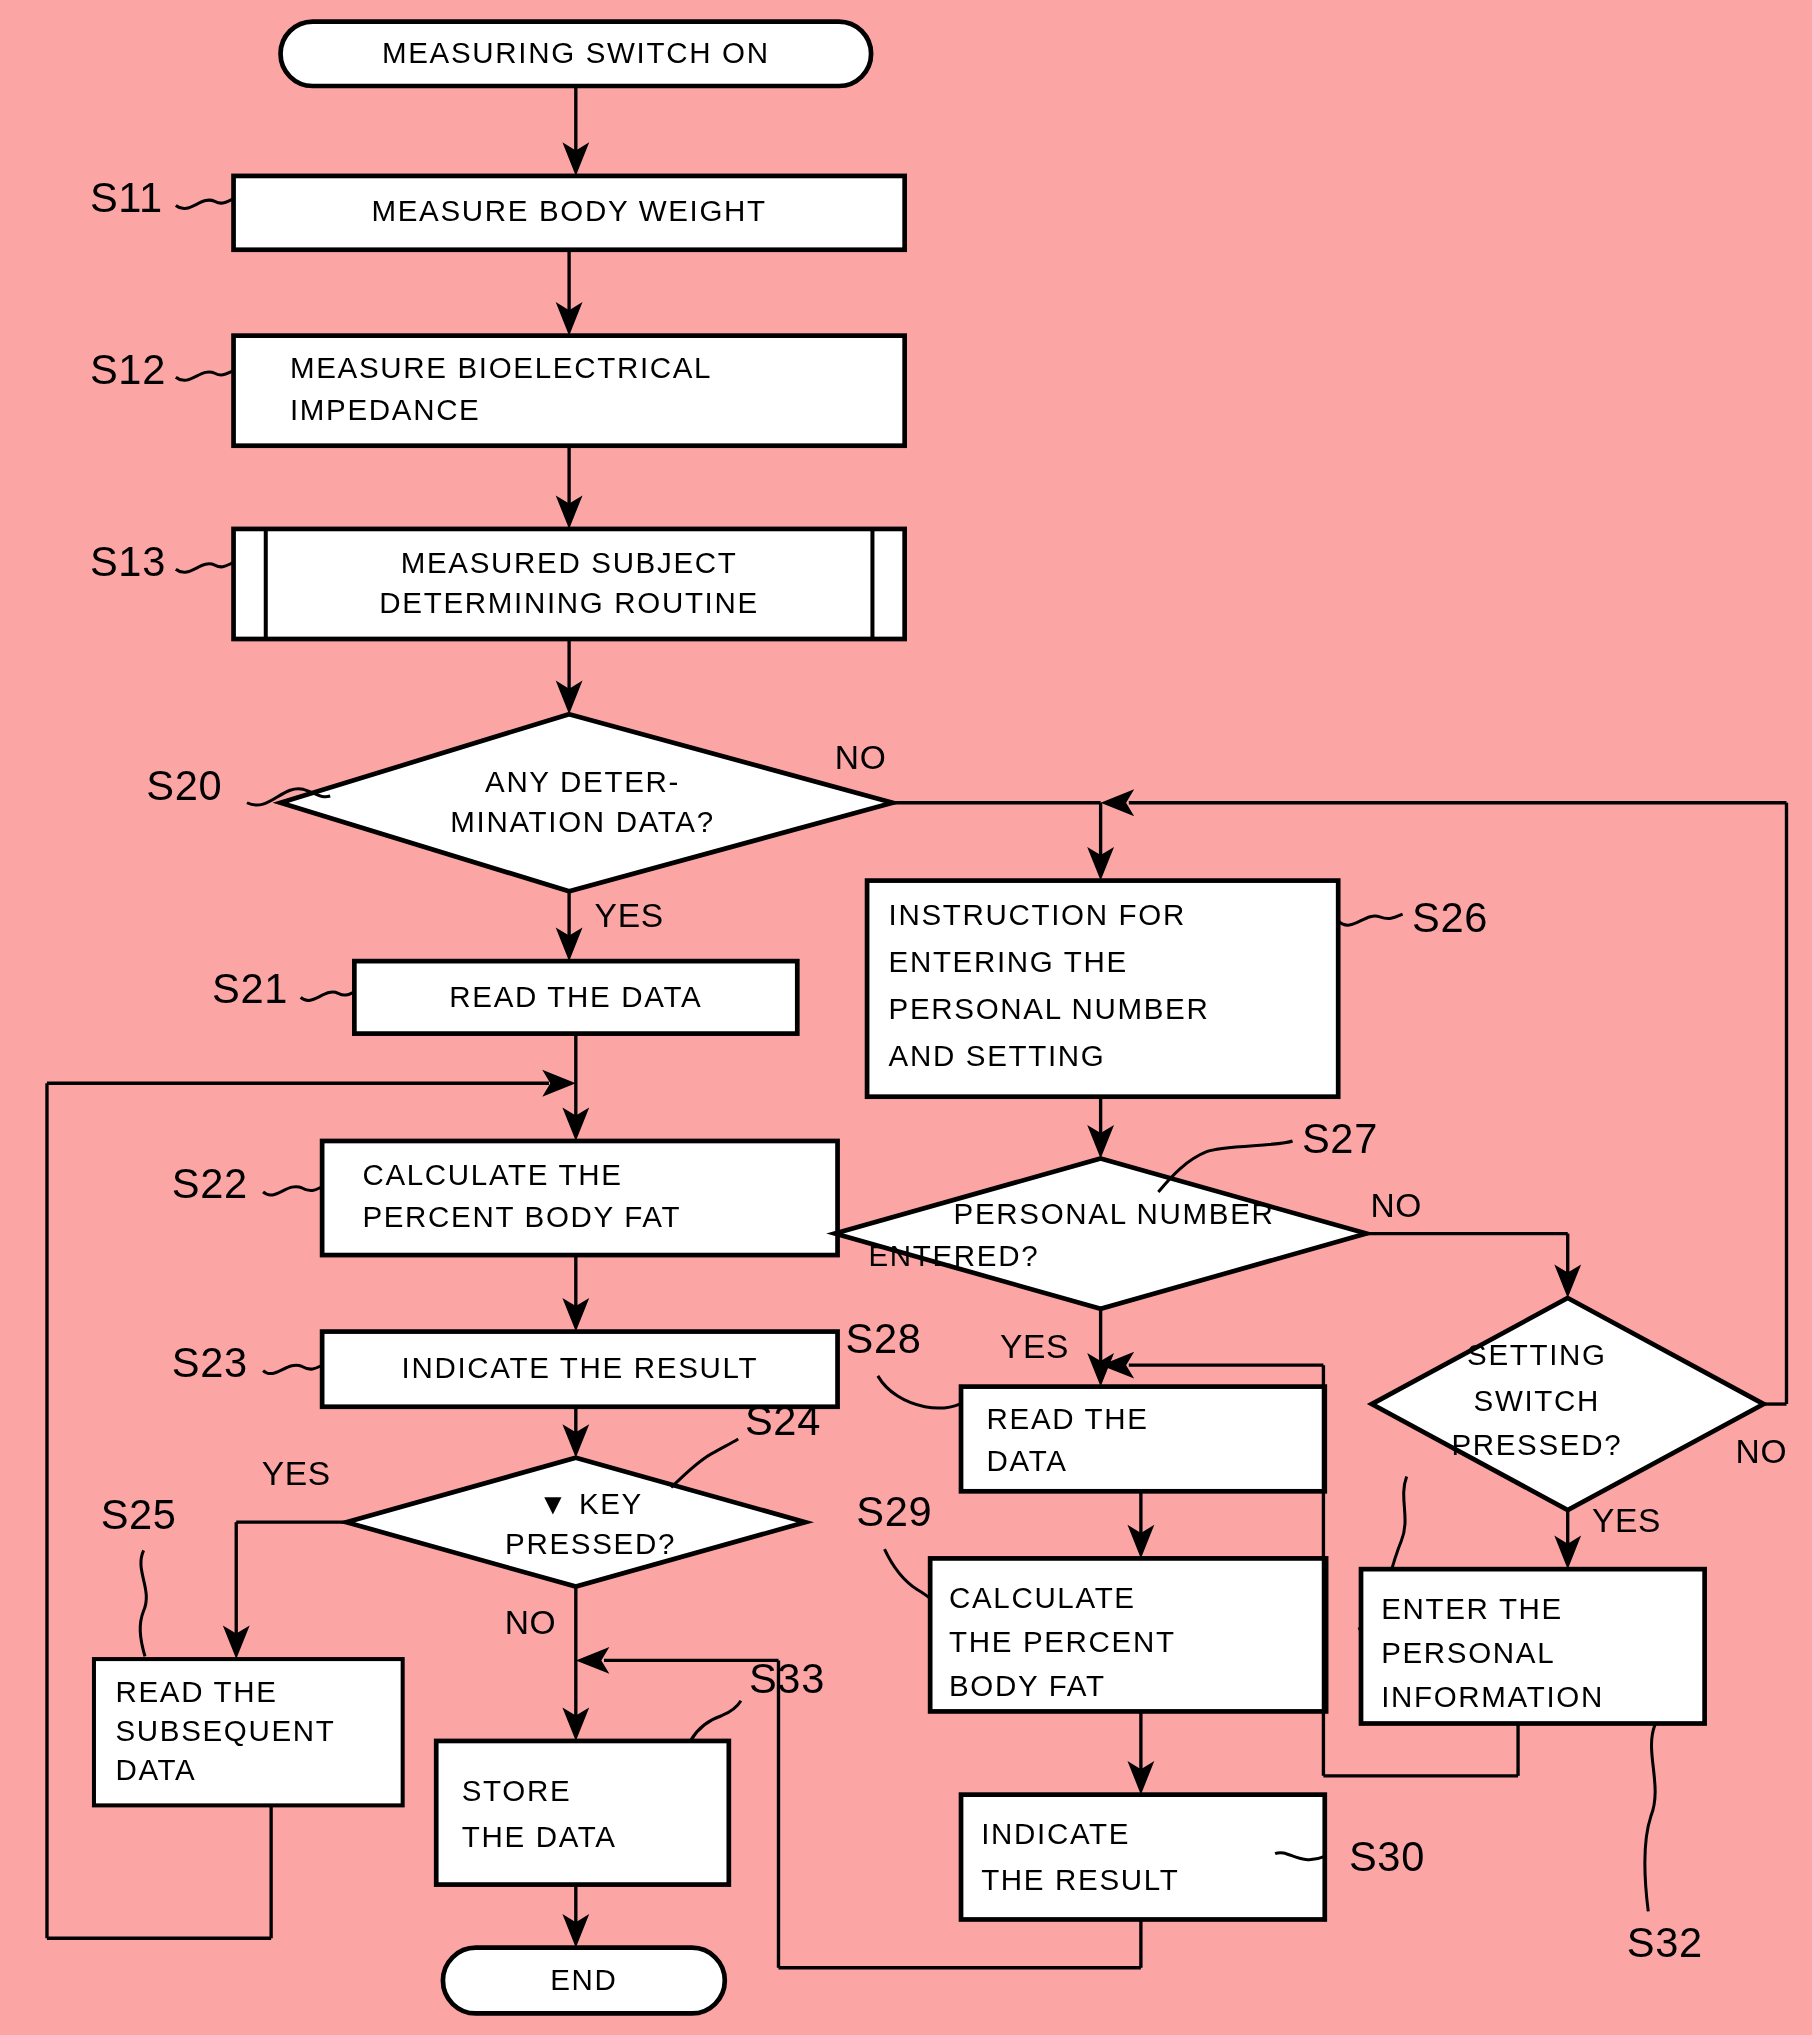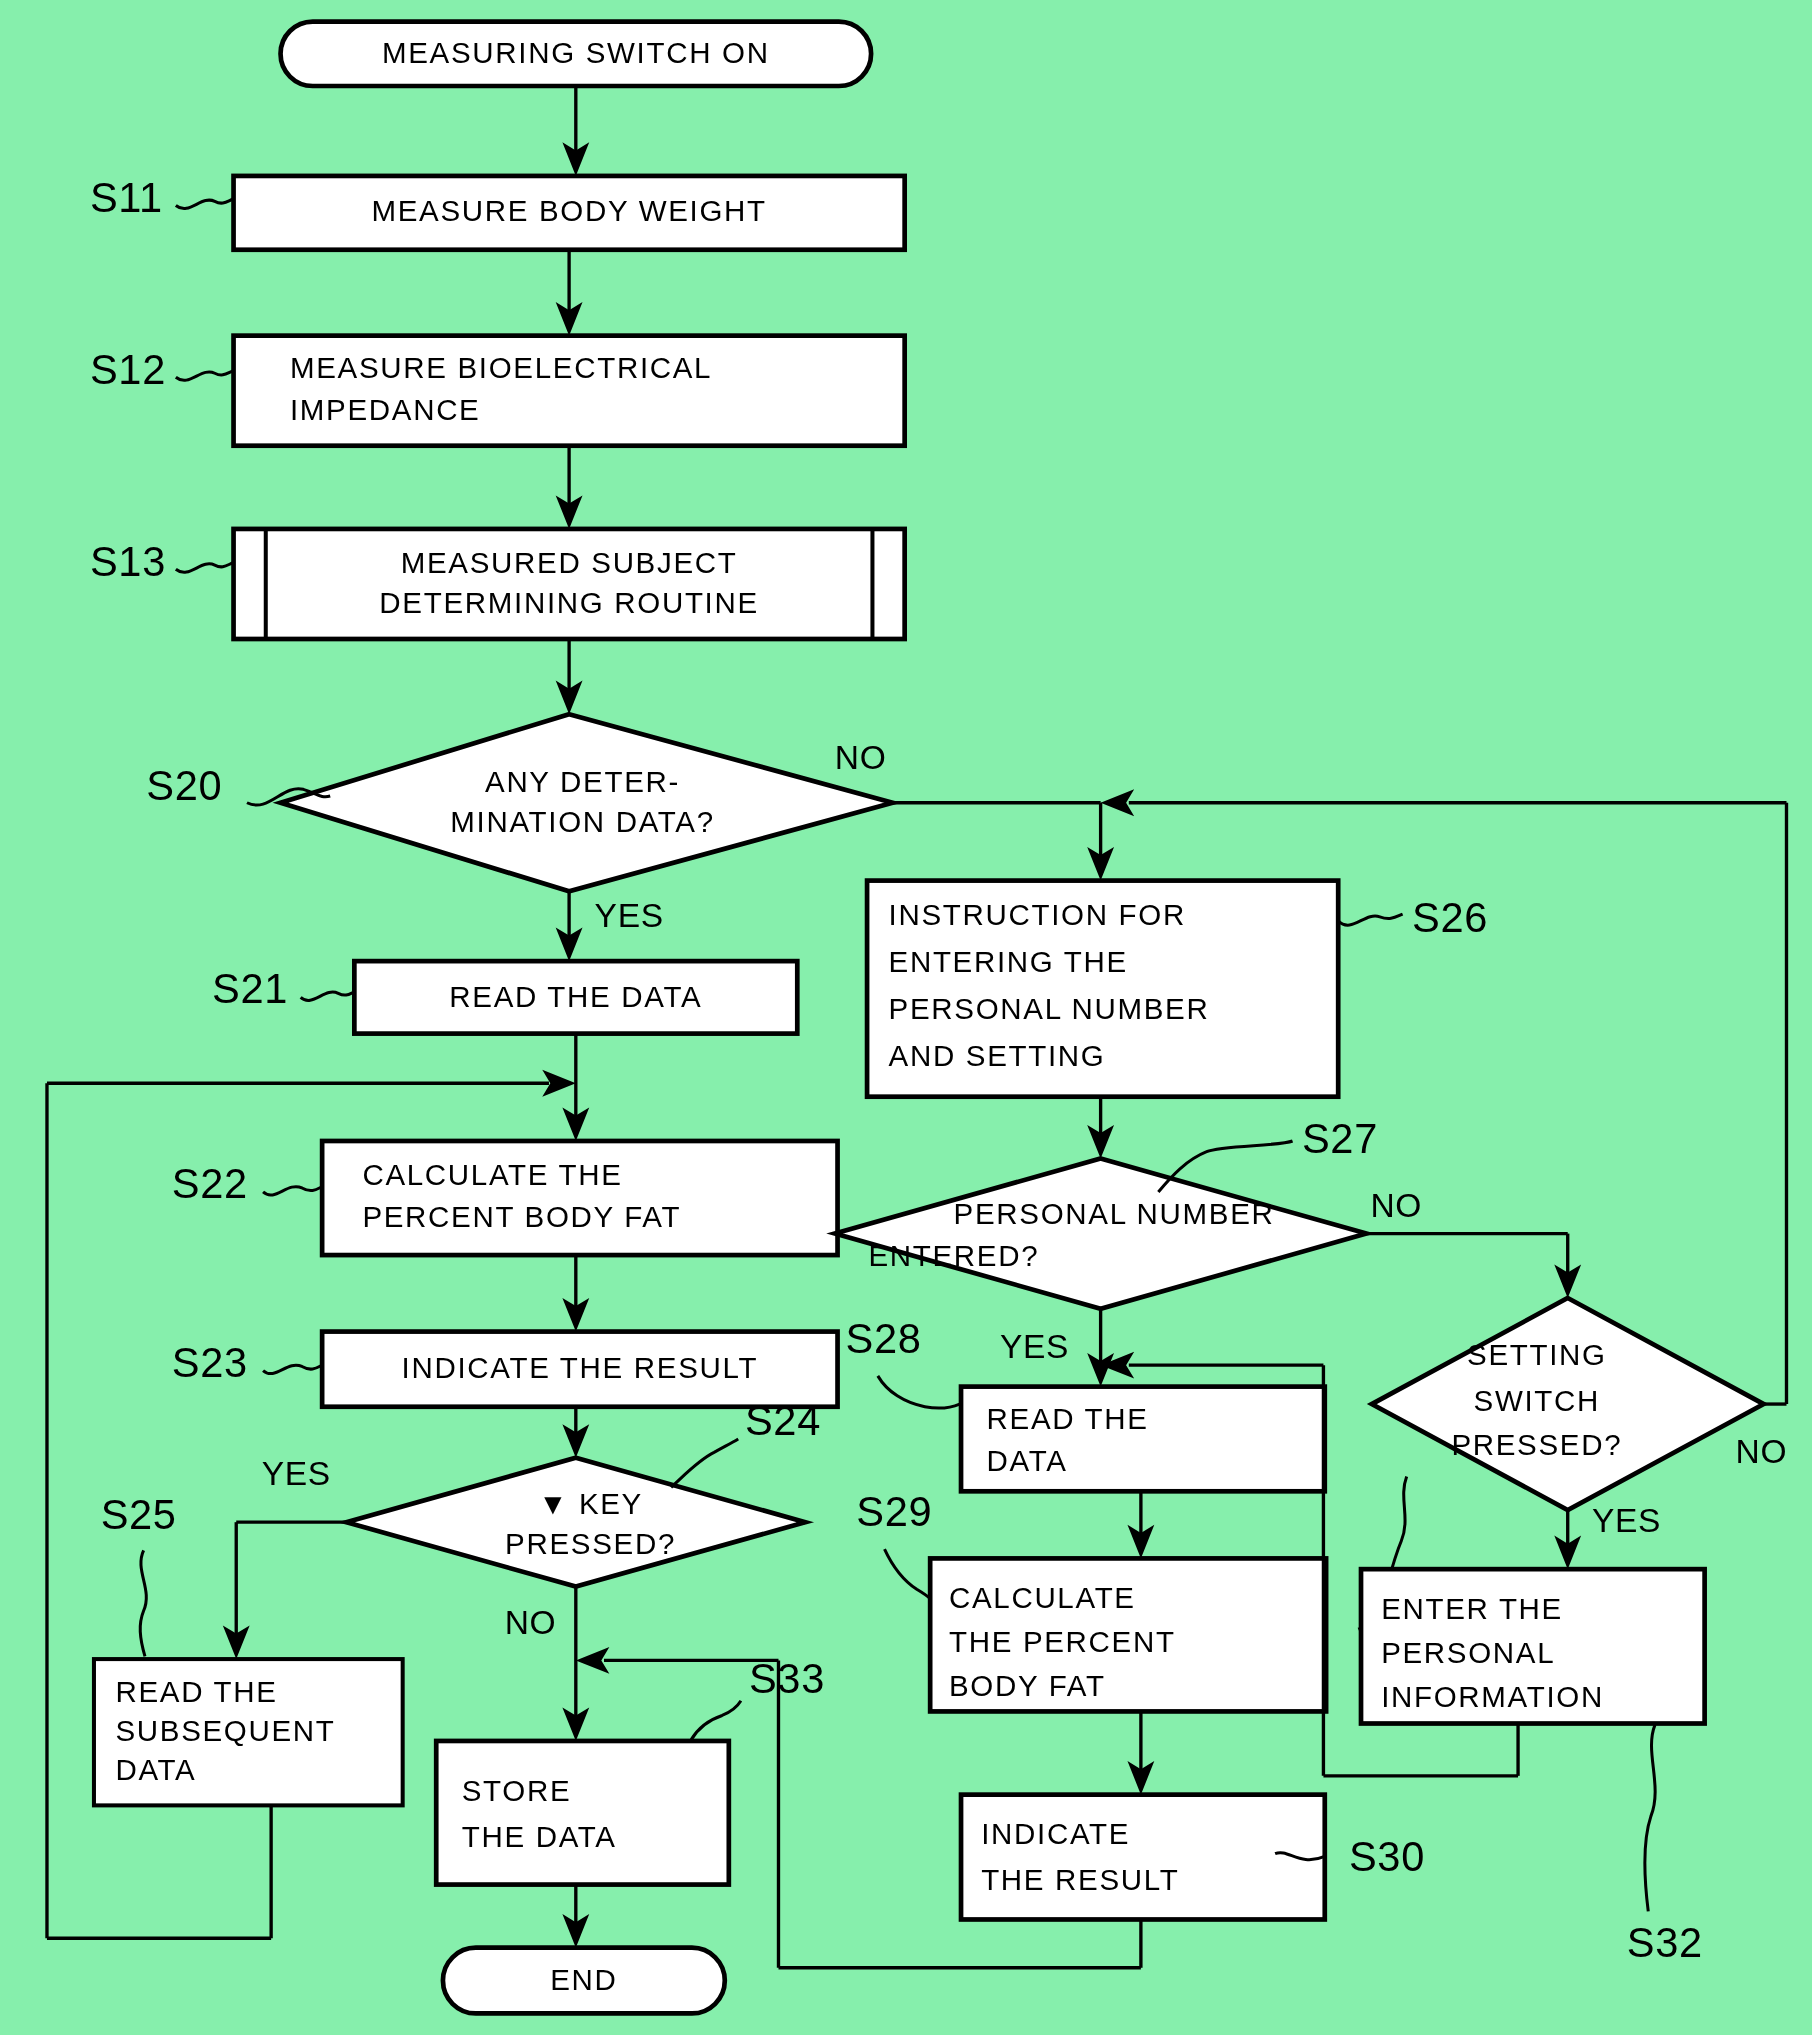--- a/index.html
+++ b/index.html
@@ -9,21 +9,21 @@
   }
   body {
     width: 1812px;
     height: 2035px;
     font-family: "Liberation Sans", sans-serif;
   }
   #flowchart-root {
     position: relative;
     width: 1812px;
     height: 2035px;
-    background: #86efac;
+    background: #fca5a5;
   }
   svg#flow-svg {
     display: block;
     width: 1812px;
     height: 2035px;
   }
   .node-shape {
     fill: #ffffff;
     stroke: #000000;
     stroke-width: 7;

